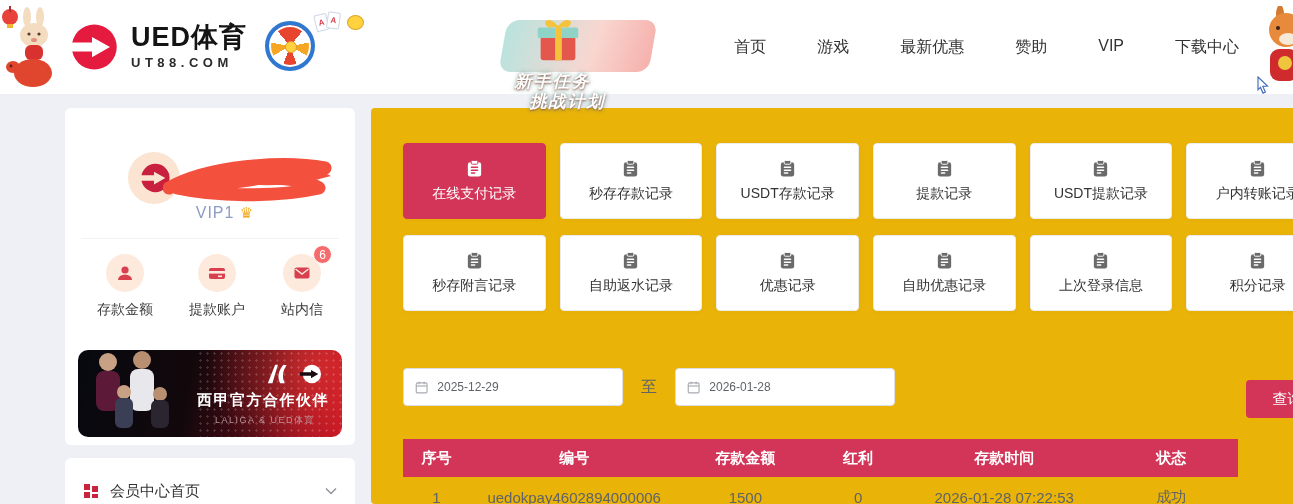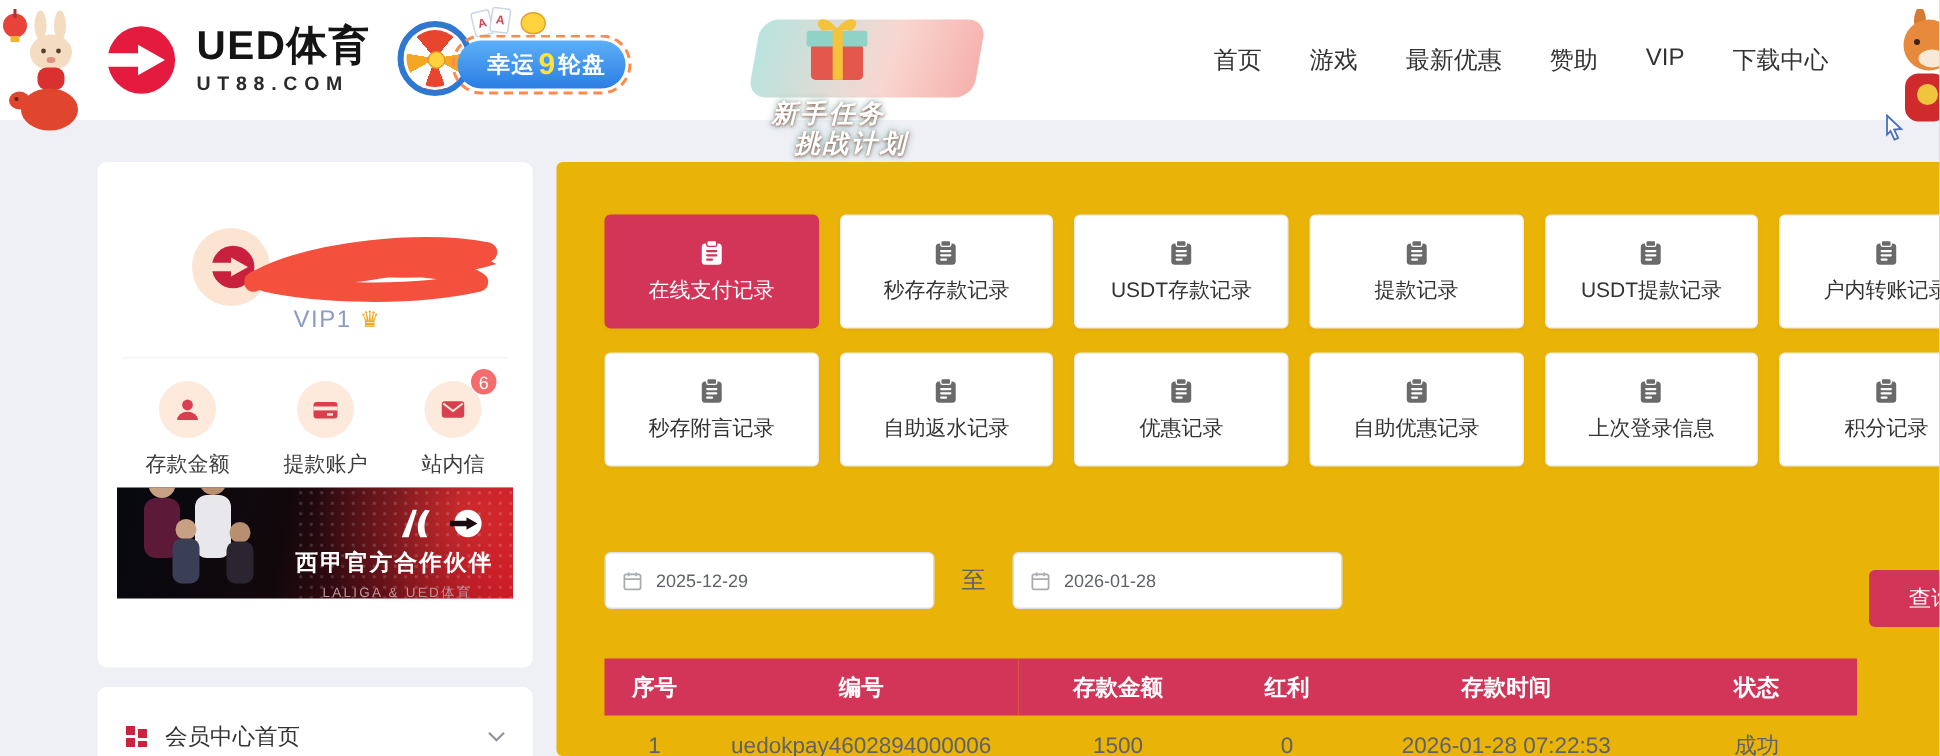--- a/index.html
+++ b/index.html
@@ -7,21 +7,21 @@
     --logo-red:#e51a3f;
     --icon-red:#d8404f;
     --peach:#fdeadd;
     --page-bg:#eef0f5;
   }
   *{margin:0;padding:0;box-sizing:border-box;}
   body{font-family:"Liberation Sans","DejaVu Sans",sans-serif;background:#fff;}
   .page{position:relative;width:1293px;height:504px;overflow:hidden;background:var(--page-bg);}
 
   
-  .topbar{position:absolute;top:0;left:0;right:0;height:80px;background:#fff;display:flex;align-items:center;z-index:2;}
+  .topbar{position:absolute;top:0;left:0;right:0;height:94px;background:#fff;display:flex;align-items:center;z-index:2;}
   .logo{margin-left:65px;display:flex;align-items:center;gap:12px;cursor:pointer;}
   .logo-title{font-size:27px;font-weight:800;color:#141414;line-height:1;letter-spacing:1px;}
   .logo-sub{font-size:13px;font-weight:700;letter-spacing:4.5px;color:#2b2b2b;margin-top:4px;}
 
   .promo-wheel{margin-left:16px;position:relative;width:170px;height:70px;cursor:pointer;}
   .wheel{position:absolute;left:2px;top:9px;width:50px;height:50px;border-radius:50%;
     background:conic-gradient(#e8452f 0 40deg,#fff 40deg 80deg,#f5a623 80deg 120deg,#fff 120deg 160deg,#e8452f 160deg 200deg,#fff 200deg 240deg,#f5a623 240deg 280deg,#fff 280deg 320deg,#e8452f 320deg 360deg);
     border:4px solid #2e78d2;box-shadow:inset 0 0 0 2px #fff;}
   .wheel::after{content:'';position:absolute;left:16px;top:16px;width:10px;height:10px;border-radius:50%;background:#ffd23e;border:1px solid #e09b28;}
   .mini-card{position:absolute;width:13px;height:17px;background:#fff;border:1px solid #ccd6e6;border-radius:2px;font-size:8px;color:#d8404f;text-align:center;line-height:16px;font-weight:700;}
@@ -35,21 +35,21 @@
 
   .promo-gift{margin-left:30px;position:relative;width:190px;height:70px;display:flex;align-items:center;cursor:pointer;flex-direction:column;}
   .promo-gift::before{content:'';position:absolute;left:40px;right:0;top:8px;bottom:10px;
     background:linear-gradient(100deg,rgba(125,205,195,.55),rgba(235,120,100,.30) 60%,rgba(235,80,70,.45));
     border-radius:12px;transform:skewX(-10deg);}
   .gift-icon{position:relative;z-index:1;}
   .gift-text{position:relative;z-index:1;margin-left:4px;font-style:italic;font-weight:800;color:#fff;font-size:17px;line-height:1.2;letter-spacing:2px;
     text-shadow:0 1px 2px rgba(150,60,40,.75),0 0 5px rgba(90,150,140,.9);}
   .gift-text .l2{display:block;padding-left:15px;}
 
-  .nav{margin-left:auto;margin-right:74px;display:flex;gap:32px;}
+  .nav{margin-left:auto;margin-right:54px;display:flex;gap:51px;}
   .nav-item{font-size:16px;color:#333;cursor:pointer;white-space:nowrap;}
 
   .mascot-left{position:absolute;left:0;top:4px;width:62px;height:88px;}
   .mascot-right{position:absolute;right:0;top:6px;width:34px;height:86px;overflow:hidden;}
   .cursor-icon{position:absolute;left:1256px;top:76px;z-index:3;}
 
   
   .sidebar{position:absolute;left:65px;top:108px;width:290px;}
   .card{background:#fff;border-radius:6px;}
   .profile-card{position:relative;height:337px;}
@@ -57,21 +57,21 @@
   .scribble{position:absolute;left:98px;top:46px;width:178px;height:58px;}
   .vip-line{position:absolute;left:100px;top:96px;width:120px;text-align:center;font-size:16px;color:#8c9cc5;letter-spacing:1px;}
   .crown{color:#f2a81d;font-size:15px;}
   .divider{position:absolute;left:16px;right:16px;top:130px;border-top:1px solid #f1f3f6;}
   .shortcuts{position:absolute;left:0;right:0;top:146px;display:flex;justify-content:center;gap:36px;}
   .shortcut{display:flex;flex-direction:column;align-items:center;gap:9px;cursor:pointer;}
   .shortcut-circle{position:relative;width:38px;height:38px;border-radius:50%;background:var(--peach);display:flex;align-items:center;justify-content:center;}
   .shortcut-label{font-size:14px;color:#3d3d3d;}
   .mail-badge{position:absolute;top:-9px;right:-11px;min-width:19px;height:19px;border-radius:10px;background:#f56c6c;color:#fff;font-size:12px;display:flex;align-items:center;justify-content:center;padding:0 4px;border:1px solid #fff;}
 
-  .laliga-banner{position:absolute;left:13px;top:217px;width:264px;height:74px;border-radius:0;overflow:hidden;cursor:pointer;
+  .laliga-banner{position:absolute;left:13px;top:242px;width:264px;height:87px;border-radius:10px;overflow:hidden;cursor:pointer;
     background:
       radial-gradient(circle at 88% 20%, rgba(255,70,60,.5), transparent 42%),
       linear-gradient(100deg,#07090f 0%,#12080c 42%,#4d0a14 68%,#a50f1f 88%,#c41322 100%);}
   .laliga-banner::before{content:'';position:absolute;left:45%;top:0;right:0;bottom:0;
     background-image:radial-gradient(rgba(255,255,255,.16) 1px,transparent 1.3px);background-size:7px 7px;}
   .banner-players{position:absolute;left:2px;bottom:0;}
   .banner-logos{position:absolute;right:20px;top:13px;display:flex;align-items:center;gap:12px;}
   .banner-title{position:absolute;right:13px;top:41px;font-size:15px;font-weight:700;color:#fff;letter-spacing:1.5px;}
   .banner-sub{position:absolute;right:27px;top:64px;font-size:9px;color:#bb969c;letter-spacing:1.5px;}
 
@@ -132,25 +132,20 @@
         <div class="logo-title">UED体育</div>
         <div class="logo-sub">UT88.COM</div>
       </div>
     </div>
 
     <a class="promo-wheel">
       <span class="mini-card c1">A</span>
       <span class="mini-card c2">A</span>
       <span class="coin"></span>
       <span class="wheel"></span>
-      <span class="wheel-pill">
-        <span class="wp-txt">幸运</span>
-        <span class="wp-num">9</span>
-        <span class="wp-txt">轮盘</span>
-      </span>
     </a>
 
     <a class="promo-gift">
       <span class="gift-icon">
         <svg width="54" height="56" viewBox="0 0 56 56">
           <rect x="10" y="24" width="36" height="25" rx="3" fill="#e4574c"></rect>
           <rect x="7" y="15" width="42" height="11" rx="2" fill="#8fd2c6"></rect>
           <rect x="25" y="13" width="7" height="36" fill="#f5c33b"></rect>
           <path d="M28 14 C20 2 9 8 18 15 Z" fill="#f5c33b"></path>
           <path d="M28 14 C36 2 47 8 38 15 Z" fill="#f5c33b"></path>

